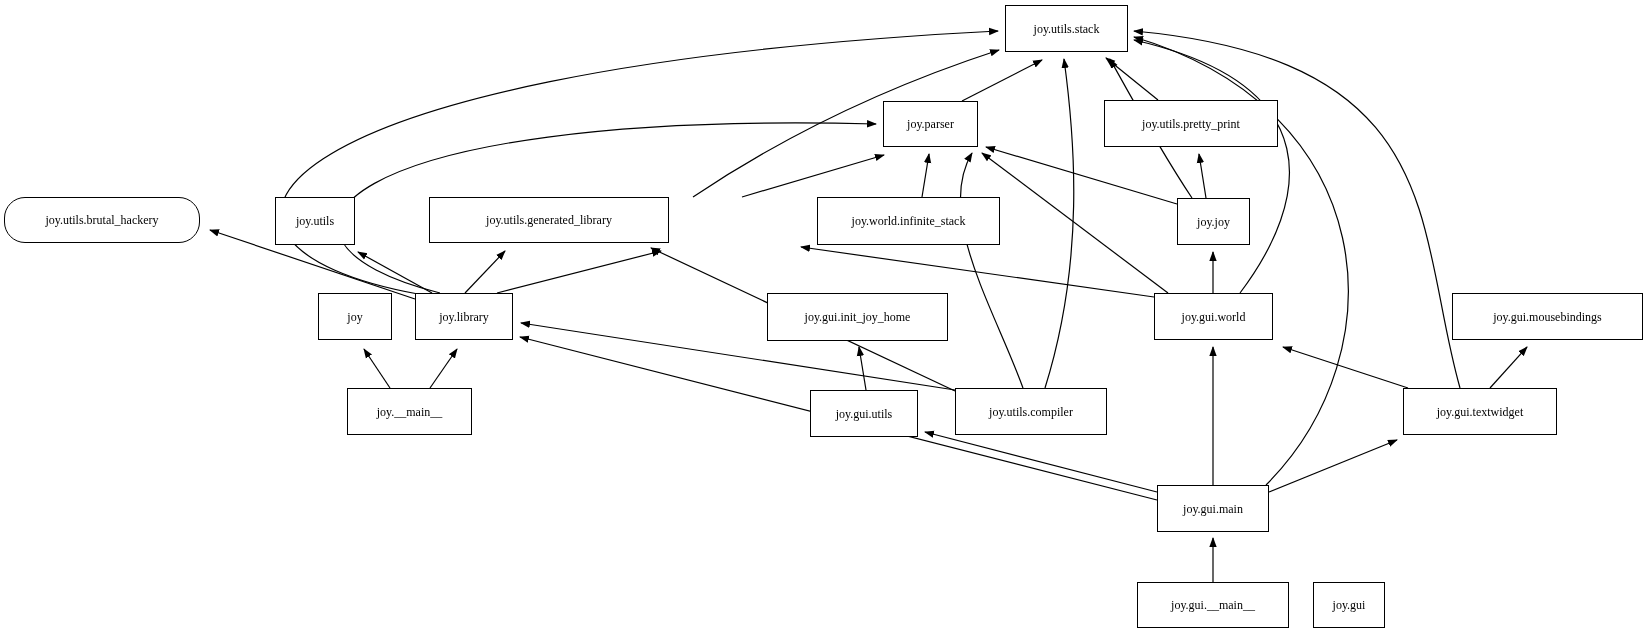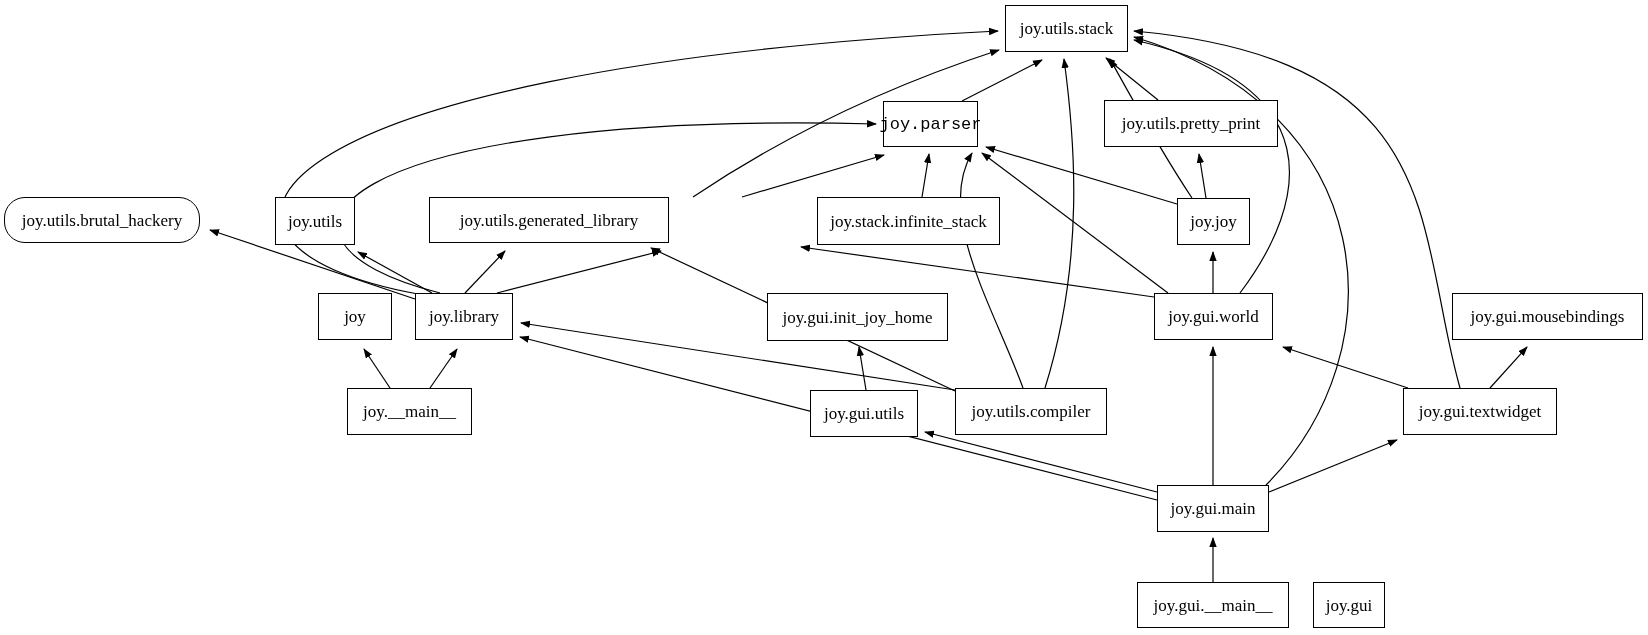--- a/index.html
+++ b/index.html
@@ -15,21 +15,21 @@
     position:absolute;
     left:0;top:0;
     width:1648px;height:635px;
   }
   .node{
     position:absolute;
     box-sizing:border-box;
     border:1px solid #000000;
     background:#ffffff;
     color:#000000;
-    font-size:17px;
+    font-size:12px;
     display:flex;
     align-items:center;
     justify-content:center;
     white-space:nowrap;
     line-height:1;
   }
 </style>
 </head>
 <body>
 
@@ -73,26 +73,26 @@
         <path d="M 1157,500 L 520,337" marker-end="url(#arrow)" stroke="#000000"></path>
         <path d="M 1408,388 L 1283,347" marker-end="url(#arrow)" stroke="#000000"></path>
         <path d="M 1490,388 L 1527,347" marker-end="url(#arrow)" stroke="#000000"></path>
         <path d="M 1460,388 C 1415,230 1450,60 1134,31" marker-end="url(#arrow)" stroke="#000000"></path>
         <path d="M 866,390 L 859,347" marker-end="url(#arrow)" stroke="#000000"></path>
         <path d="M 1213,582 L 1213,538" marker-end="url(#arrow)" stroke="#000000"></path>
       </g>
   </svg>
 
   <div class="node" style="left: 1005px; top: 5px; width: 123px; height: 47px;">joy.utils.stack</div>
-  <div class="node" style="left: 883px; top: 101px; width: 95px; height: 46px; font-family: Liberation Mono, monospace;">joy.parser</div>
+  <div class="node" style="left: 883px; top: 101px; width: 95px; height: 46px;">joy.parser</div>
   <div class="node" style="left: 1104px; top: 100px; width: 174px; height: 47px;">joy.utils.pretty_print</div>
   <div class="node" style="left: 4px; top: 197px; width: 196px; height: 46px; border-radius: 21px;">joy.utils.brutal_hackery</div>
   <div class="node" style="left: 275px; top: 197px; width: 80px; height: 48px;">joy.utils</div>
   <div class="node" style="left: 429px; top: 197px; width: 240px; height: 46px;">joy.utils.generated_library</div>
-  <div class="node" style="left: 817px; top: 197px; width: 183px; height: 48px;">joy.stack.infinite_stack</div>
+  <div class="node" style="left: 817px; top: 197px; width: 183px; height: 48px;">joy.world.infinite_stack</div>
   <div class="node" style="left: 1177px; top: 198px; width: 73px; height: 47px;">joy.joy</div>
   <div class="node" style="left: 318px; top: 293px; width: 74px; height: 47px;">joy</div>
   <div class="node" style="left: 415px; top: 293px; width: 98px; height: 47px;">joy.library</div>
   <div class="node" style="left: 767px; top: 293px; width: 181px; height: 48px;">joy.gui.init_joy_home</div>
   <div class="node" style="left: 1154px; top: 293px; width: 119px; height: 47px;">joy.gui.world</div>
   <div class="node" style="left: 1452px; top: 293px; width: 191px; height: 47px;">joy.gui.mousebindings</div>
   <div class="node" style="left: 347px; top: 388px; width: 125px; height: 47px; text-align: center;">joy.__main__</div>
   <div class="node" style="left: 810px; top: 390px; width: 108px; height: 47px;">joy.gui.utils</div>
   <div class="node" style="left: 955px; top: 388px; width: 152px; height: 47px;">joy.utils.compiler</div>
   <div class="node" style="left: 1403px; top: 388px; width: 154px; height: 47px;">joy.gui.textwidget</div>

